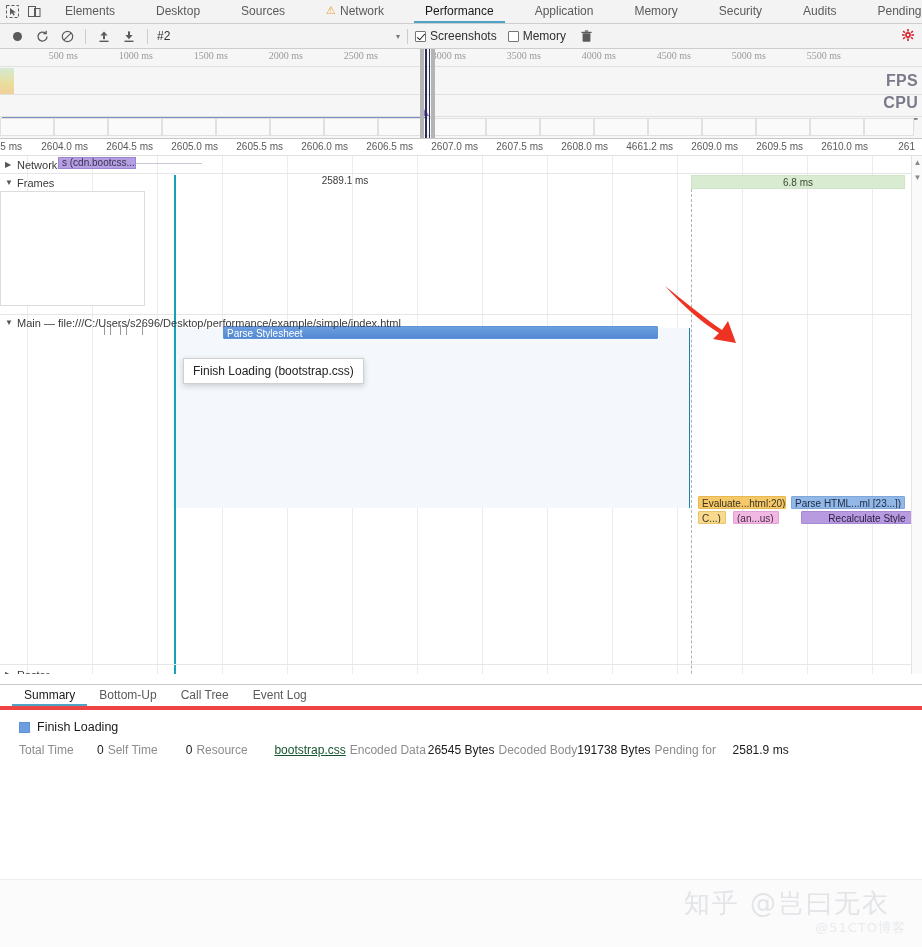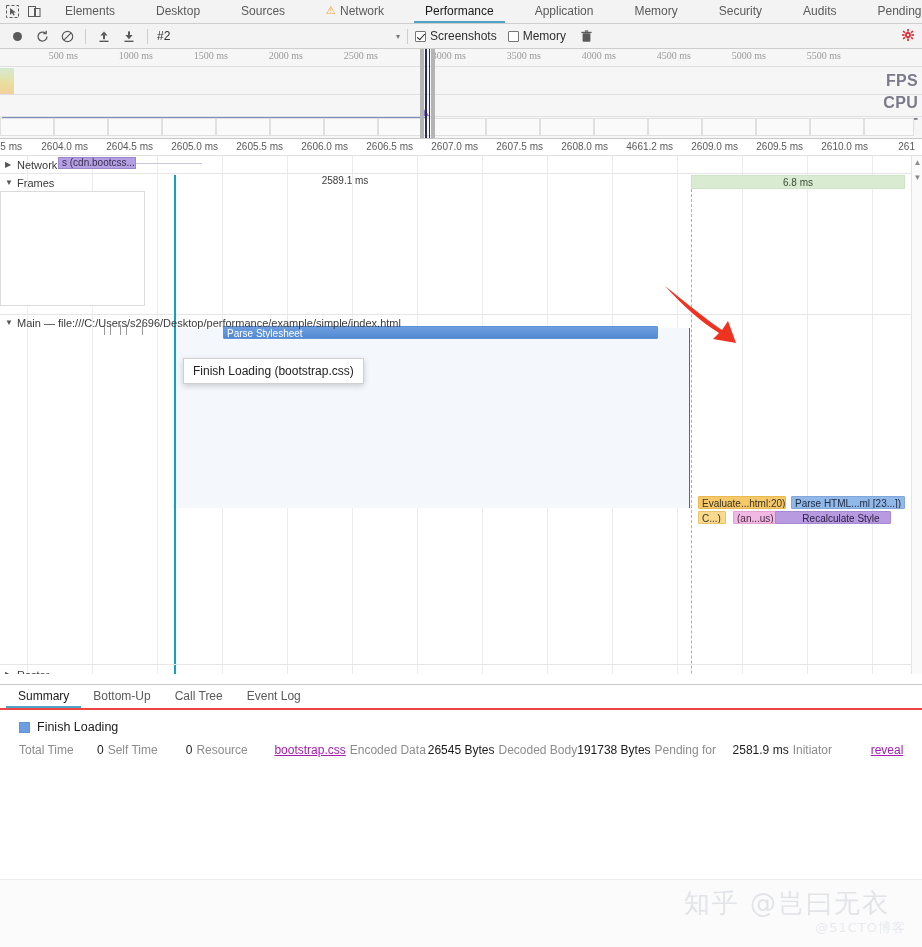--- a/index.html
+++ b/index.html
@@ -190,40 +190,40 @@
   }
   .scroll-arrow { color: #8a8a8a; font-size: 8px; text-align: center; width: 11px; }
 
   
   .bottom-pane {
     position: absolute; left: 0; right: 0; bottom: 0; top: 684px;
     background: #fff; border-top: 1px solid #c8c8c8;
   }
   .btabs {
     display: flex; align-items: stretch; height: 25px;
-    border-bottom: 2px solid #ef4444; background: #fff; padding-left: 6px; text-align: center;
+    border-bottom: 4px solid #ef4444; background: #fff; padding-left: 12px; text-align: center;
   }
   .btab {
     display: flex; align-items: center; padding: 0 12px;
     font-size: 12px; color: #5a5a5a; border-bottom: 2px solid transparent;
   }
   .btab.active { color: #1a1a1a; border-bottom: 2px solid #4fa3c7; }
 
   .detail-body { padding: 10px 10px 0 10px; margin-left: 9px; }
   .dt-title { display: flex; align-items: center; gap: 7px; margin-bottom: 9px; }
   .dt-swatch {
     width: 11px; height: 11px; background: #6d9fe0;
     border: 1px solid #5e93d8; display: inline-block;
   }
   .dt-title-text { font-size: 12.5px; color: #1a1a1a; }
   .dt-rows { display: flex; flex-direction: row; gap: 4px; }
   .dt-row { display: flex; align-items: baseline; font-size: 12px; }
   .dt-key { color: #8c8c8c; min-width: 78px; }
   .dt-val { color: #1a1a1a; }
-  .dt-link { color: #a21caf; text-decoration: underline; }
+  .dt-link { color: #14532d; text-decoration: underline; }
 
   .wm-bottom {
     position: absolute; left: 0; right: 0; bottom: 0; height: 68px;
     background: #fbfbfb; border-top: 1px solid #ededed;
   }
   .wm1 {
     position: absolute; right: 32px; bottom: 26px;
     font-size: 26px; color: #e2e4e8; letter-spacing: 2px;
     font-family: "DejaVu Sans", sans-serif; white-space: nowrap;
   }
@@ -504,21 +504,21 @@
     </div>
     <div class="evt evt-eval2" style="left:698px; top:355px; width:28px;">
       <span>C...)</span>
     </div>
     <div class="evt evt-pink" style="left:733px; top:355px; width:46px;">
       <span>(an...us)</span>
     </div>
     <div class="evt evt-parse-html" style="left:791px; top:340px; width:114px;">
       <span>Parse HTML...ml [23...])</span>
     </div>
-    <div class="evt evt-recalc" style="left:775px; top:355px; width:116px; text-align:center; padding-left:16px;">
+    <div class="evt evt-recalc" style="left:801px; top:355px; width:116px; text-align:center; padding-left:16px;">
       <span>Recalculate Style</span>
     </div>
 
     <div class="vline-teal" style="left:174px; top:19px; height:660px;"></div>
     <div class="vline-dotted" style="left:691px; top:33px; height:600px;"></div>
 
     <div class="track-rule" style="top:508px;"></div>
     <div class="track-hdr" style="top:511px; z-index:7;">
       <span class="twisty">▶</span>
       <span>Raster</span>
@@ -579,24 +579,20 @@
           <span class="dt-val">26545 Bytes</span>
         </div>
         <div class="dt-row">
           <span class="dt-key">Decoded Body</span>
           <span class="dt-val">191738 Bytes</span>
         </div>
         <div class="dt-row">
           <span class="dt-key">Pending for</span>
           <span class="dt-val">2581.9 ms</span>
         </div>
-        <div class="dt-row">
-          <span class="dt-key">Initiator</span>
-          <span class="dt-val dt-link">reveal</span>
-        </div>
       </div>
     </div>
 
     <div class="wm-bottom">
       <div class="wm1">知乎 @岂曰无衣</div>
       <div class="wm2">@51CTO博客</div>
     </div>
   </div>
 
 </div>

